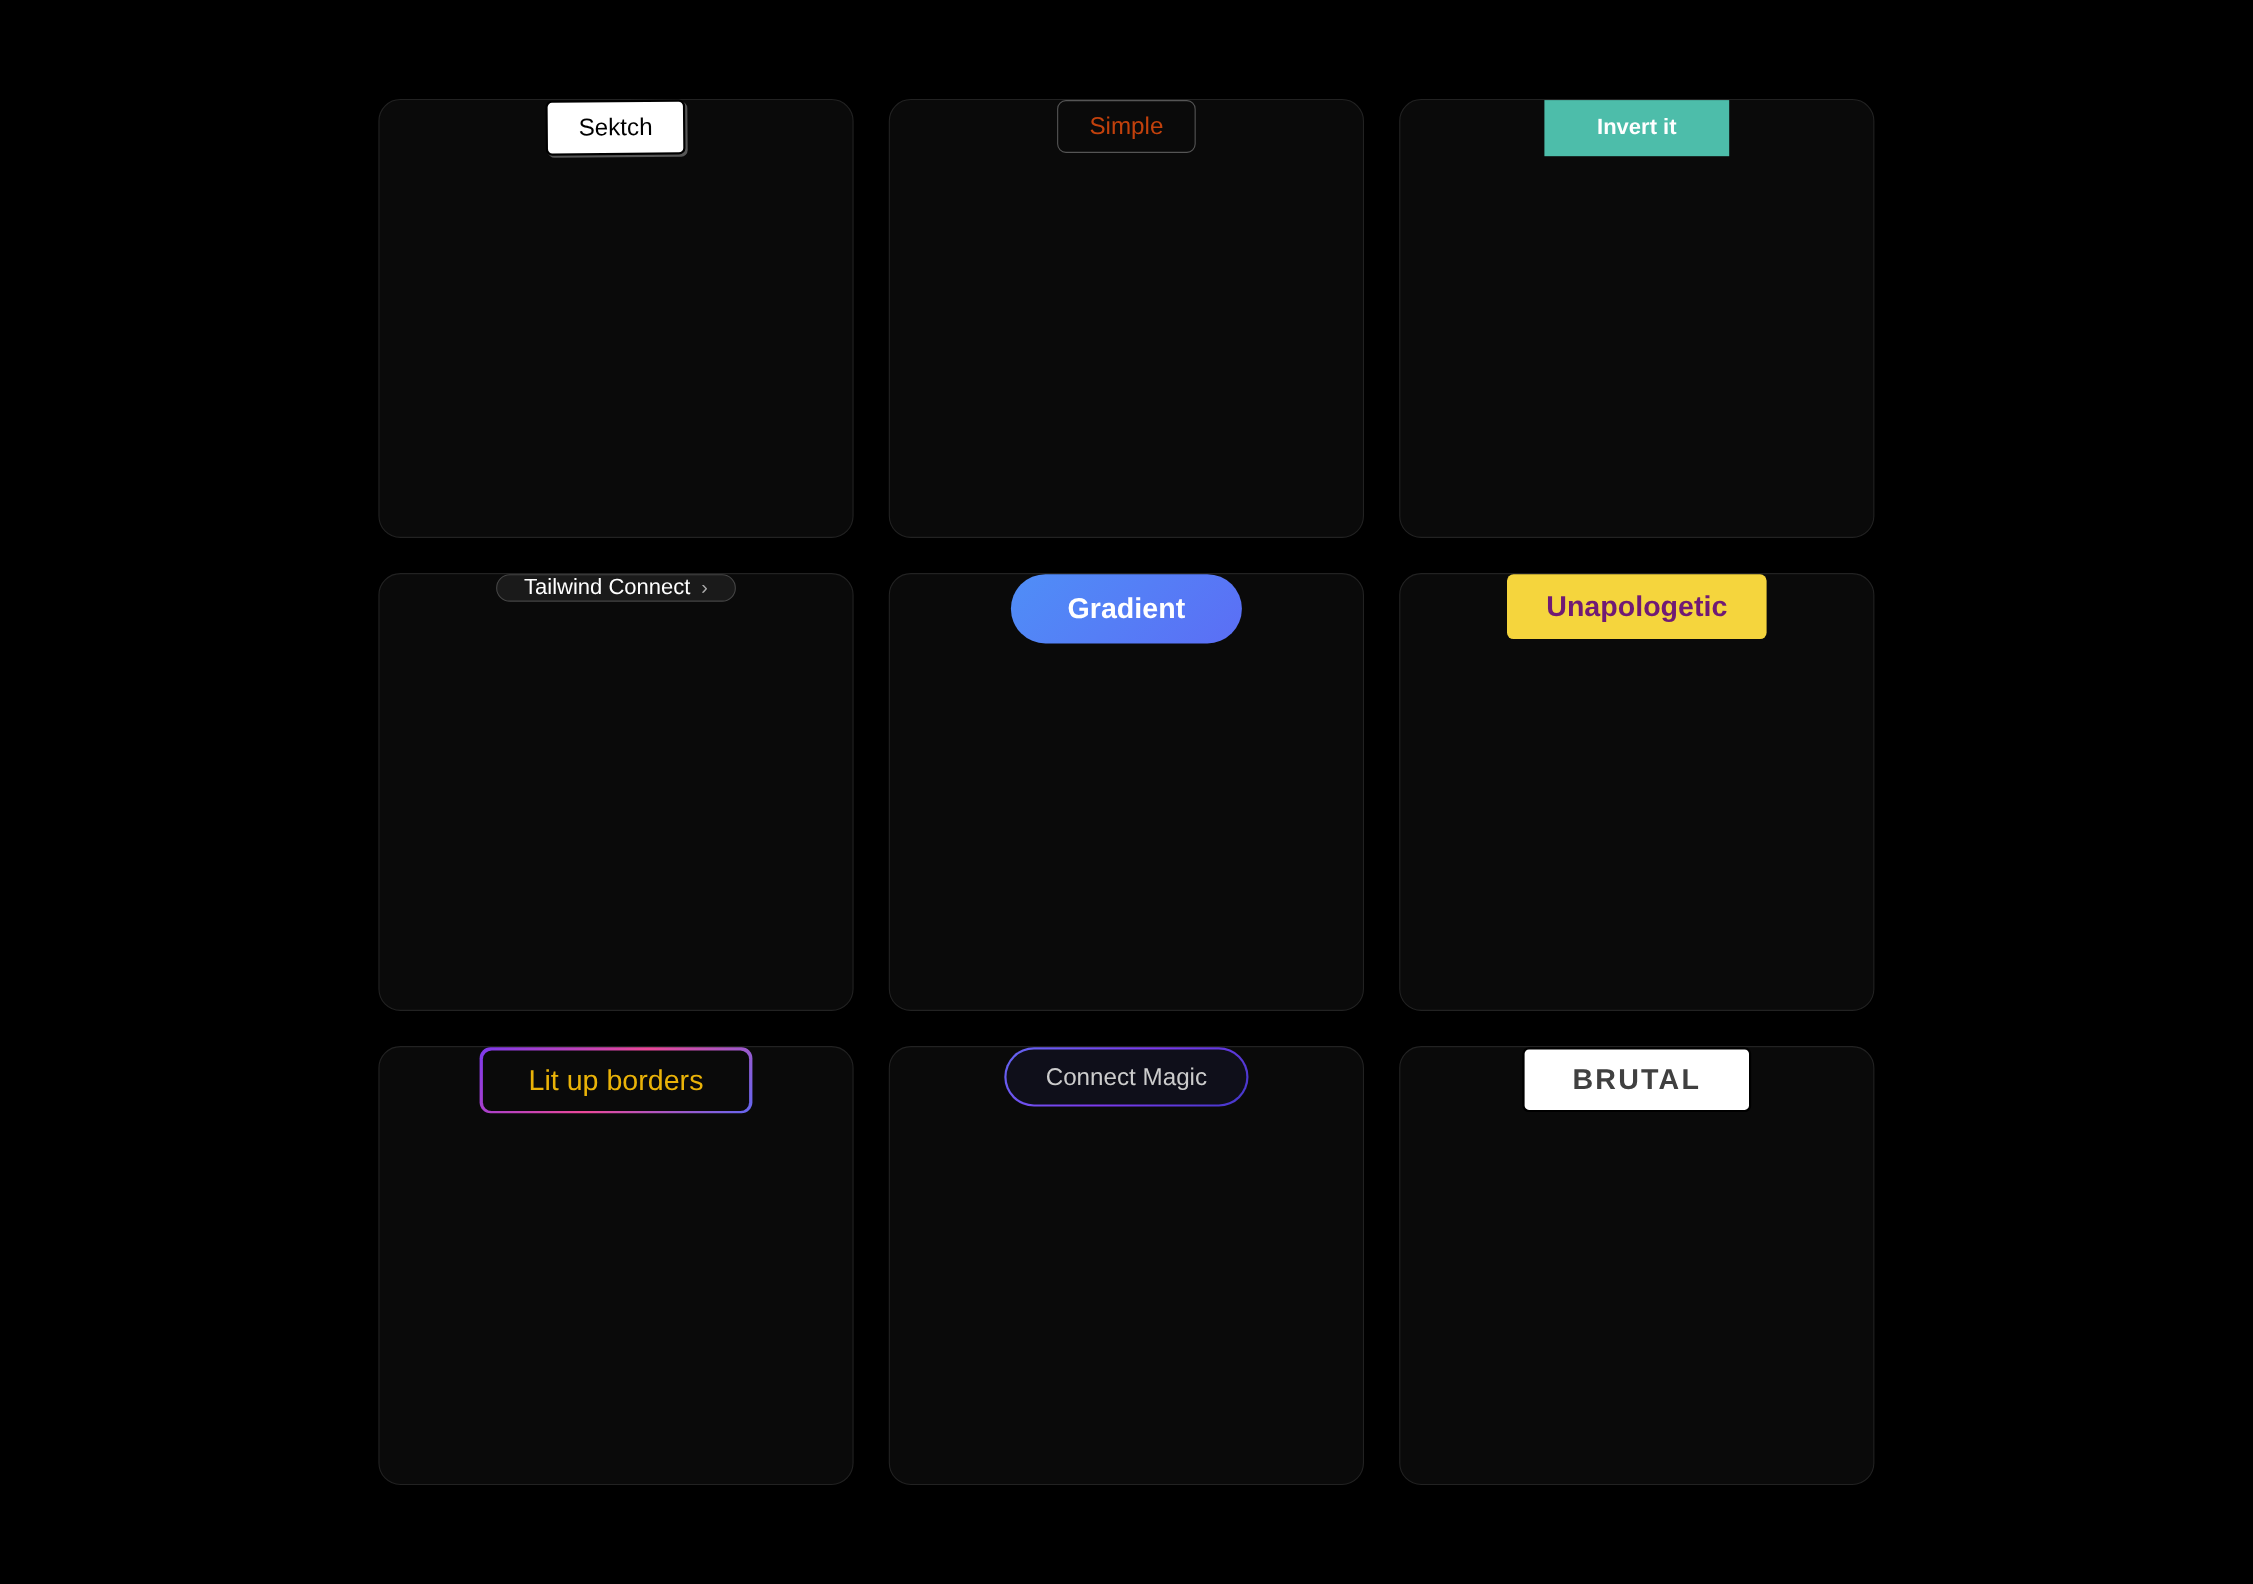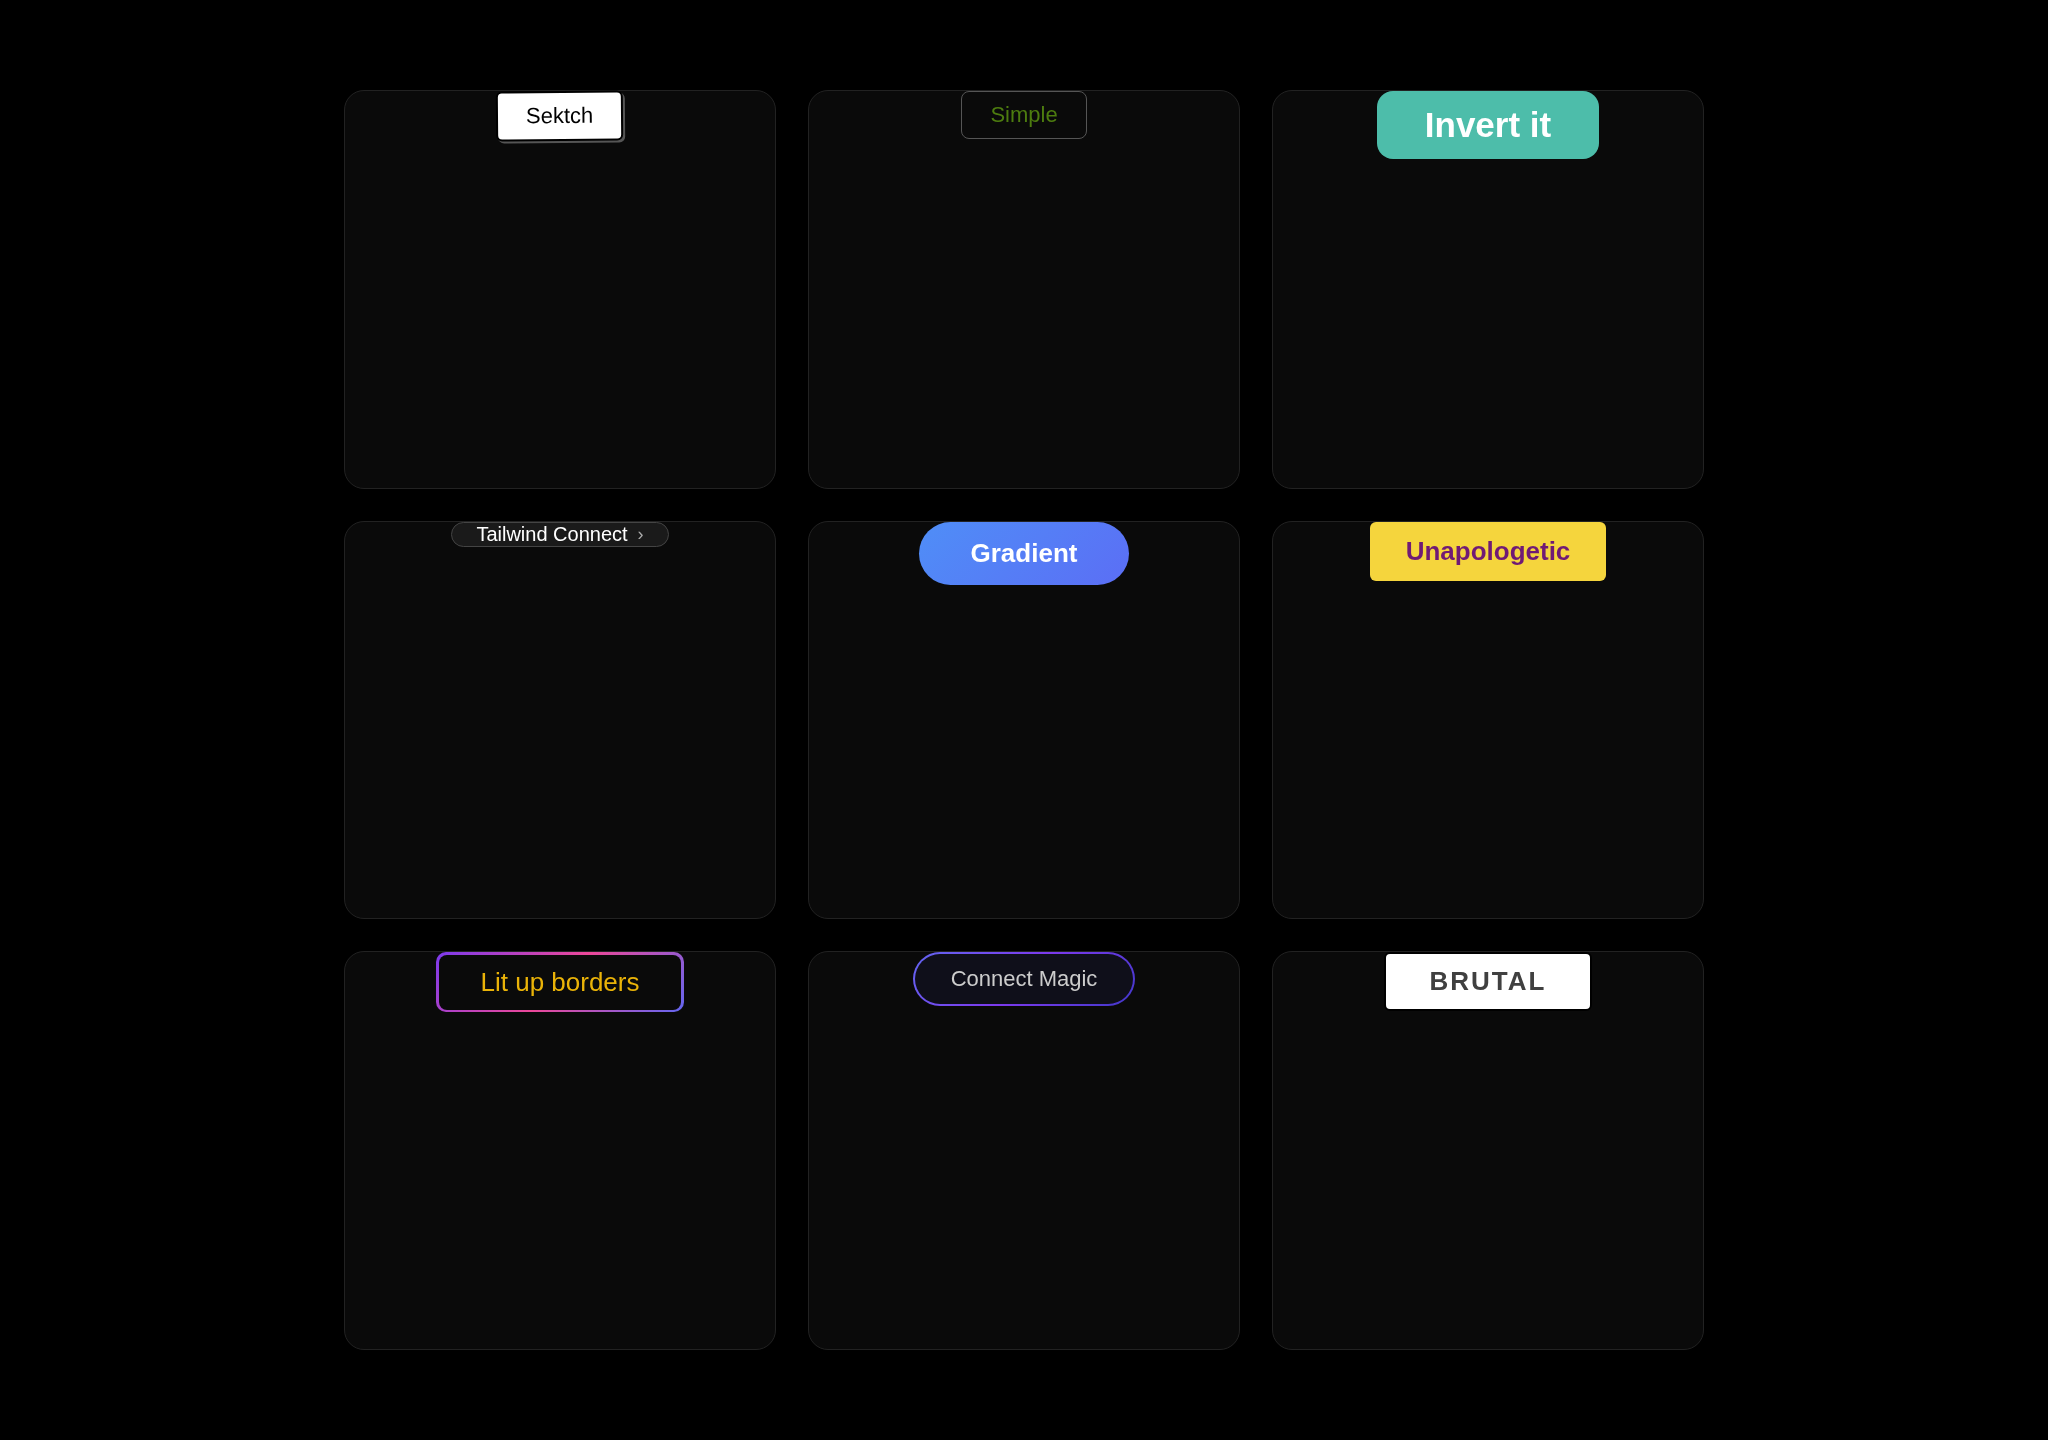--- a/index.html
+++ b/index.html
@@ -49,37 +49,37 @@
       font-weight: 500;
       cursor: pointer;
       
       box-shadow: 2px 2px 0px #555, 1px 1px 0 #333;
       transform: rotate(-0.5deg);
     }
 
     
     .btn-simple {
       background-color: transparent;
-      color: #4d7c0f;
+      color: #c2410c;
       border: 1px solid #555555;
       border-radius: 8px;
       padding: 10px 28px;
       font-size: 22px;
       font-weight: 400;
       cursor: pointer;
     }
 
     
     .btn-invert {
       background-color: #4dbdaa;
       color: #ffffff;
       border: none;
-      border-radius: 16px;
+      border-radius: 0;
       padding: 14px 48px;
-      font-size: 35px;
+      font-size: 20px;
       font-weight: 700;
       cursor: pointer;
     }
 
     
     .btn-tailwind {
       background-color: #1a1a1a;
       color: #ffffff;
       border: 1px solid #444444;
       border-radius: 9999px;

